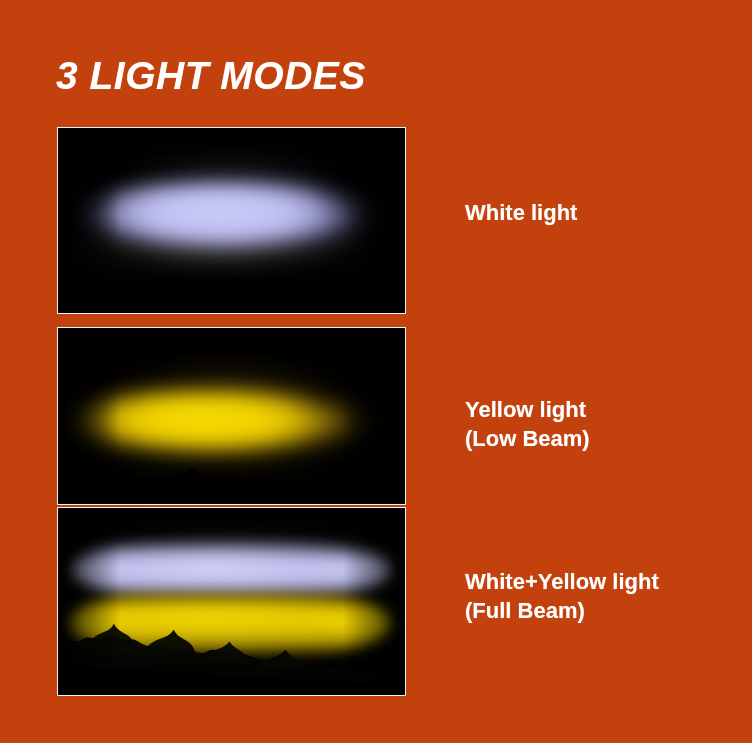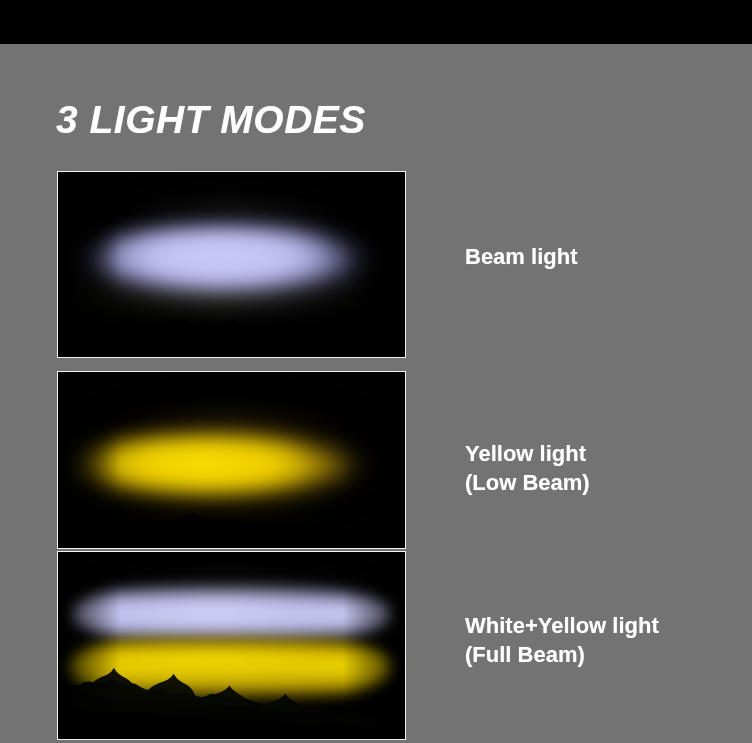--- a/index.html
+++ b/index.html
@@ -12,22 +12,21 @@
     height: 743px;
     position: relative;
     overflow: hidden;
     font-family: "Liberation Sans", sans-serif;
     -webkit-font-smoothing: antialiased;
   }
 
   #stage {
     position: absolute;
     inset: 0;
-    background: #737373;
-    margin-top: 44px;
+    background: #c2410c;
   }
 
   
   #page-title {
     position: absolute;
     left: 56px;
     top: 56px;
     font-size: 39px;
     font-weight: bold;
     font-style: italic;
@@ -311,21 +310,21 @@
         <path d="M200,52 C210,40 220,44 228,34 C234,44 244,42 248,54 Z" fill="rgba(6,8,3,0.95)"></path>
         <path d="M0,80 L0,52 C24,48 44,58 64,54 C84,50 104,62 126,58
                  C148,54 168,66 190,62 C212,58 236,70 260,66
                  C284,62 304,72 320,70 L320,80 Z" fill="rgba(0,0,0,0.97)"></path>
       </svg>
       <div class="vignette"></div>
     </div>
   </div>
 
   <div class="mode-label" id="label-high">
-    <span class="l1">Beam light</span>
+    <span class="l1">White light</span>
   </div>
 
   <div class="mode-label" id="label-low">
     <span class="l1">Yellow light</span>
     <span class="l2">(Low Beam)</span>
   </div>
 
   <div class="mode-label" id="label-full">
     <span class="l1">White+Yellow light</span>
     <span class="l2">(Full Beam)</span>

